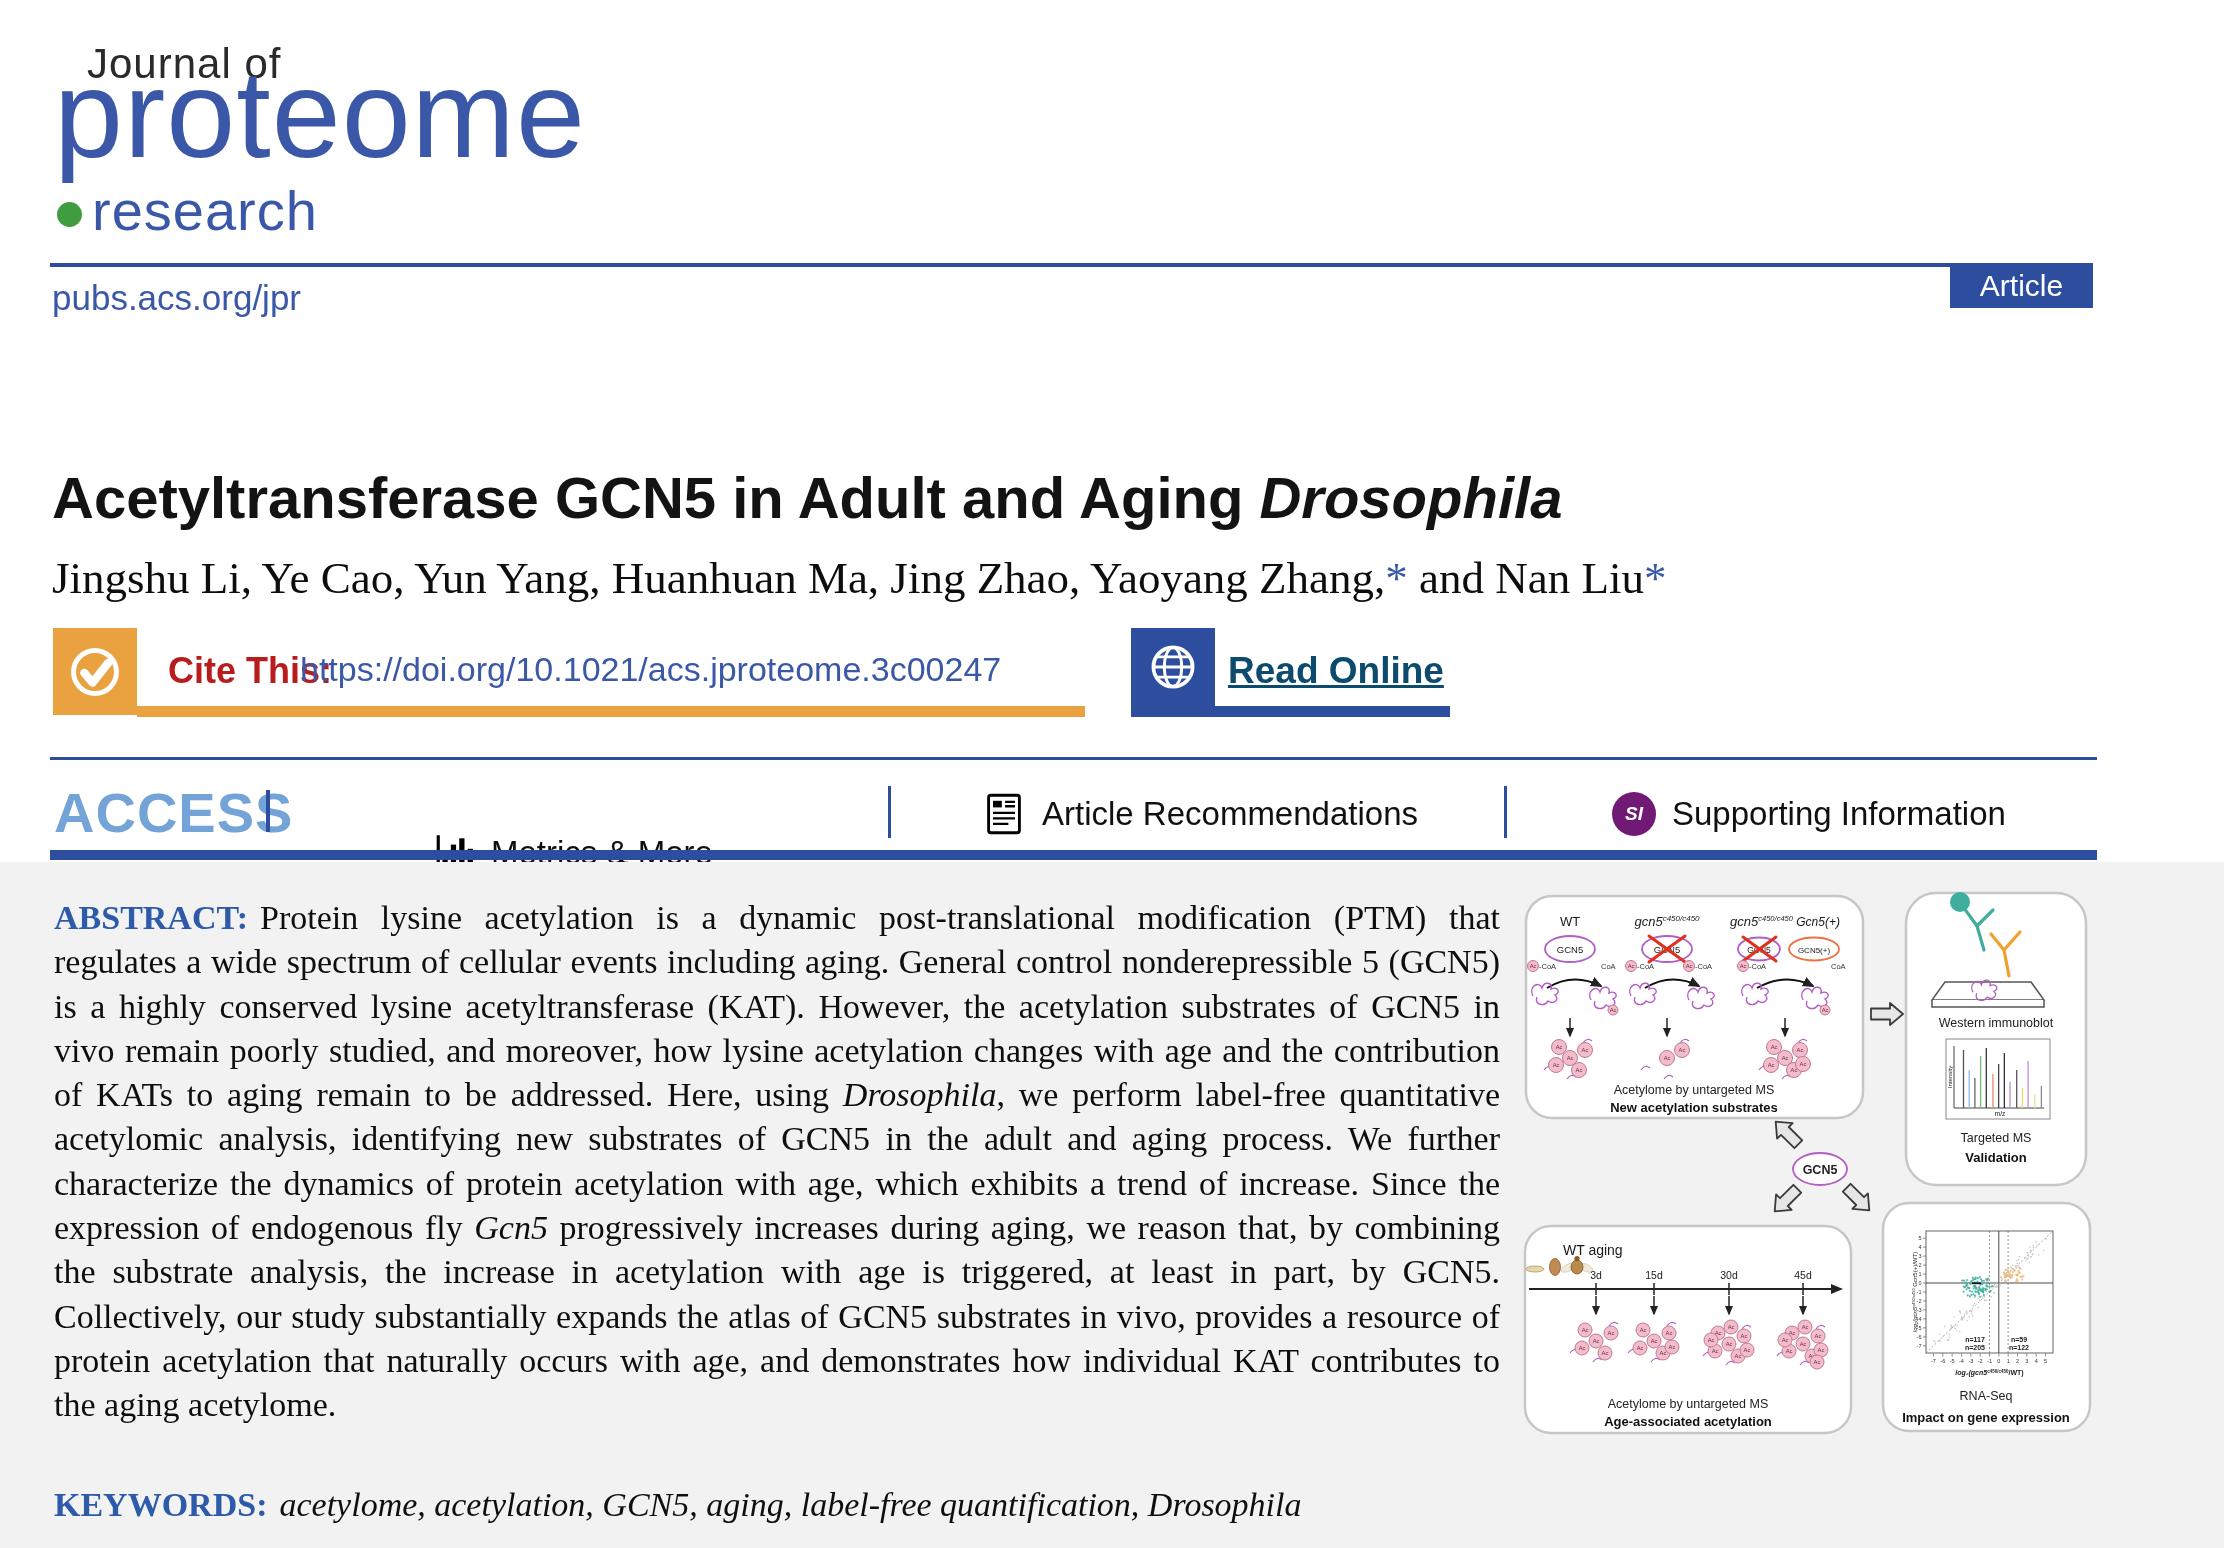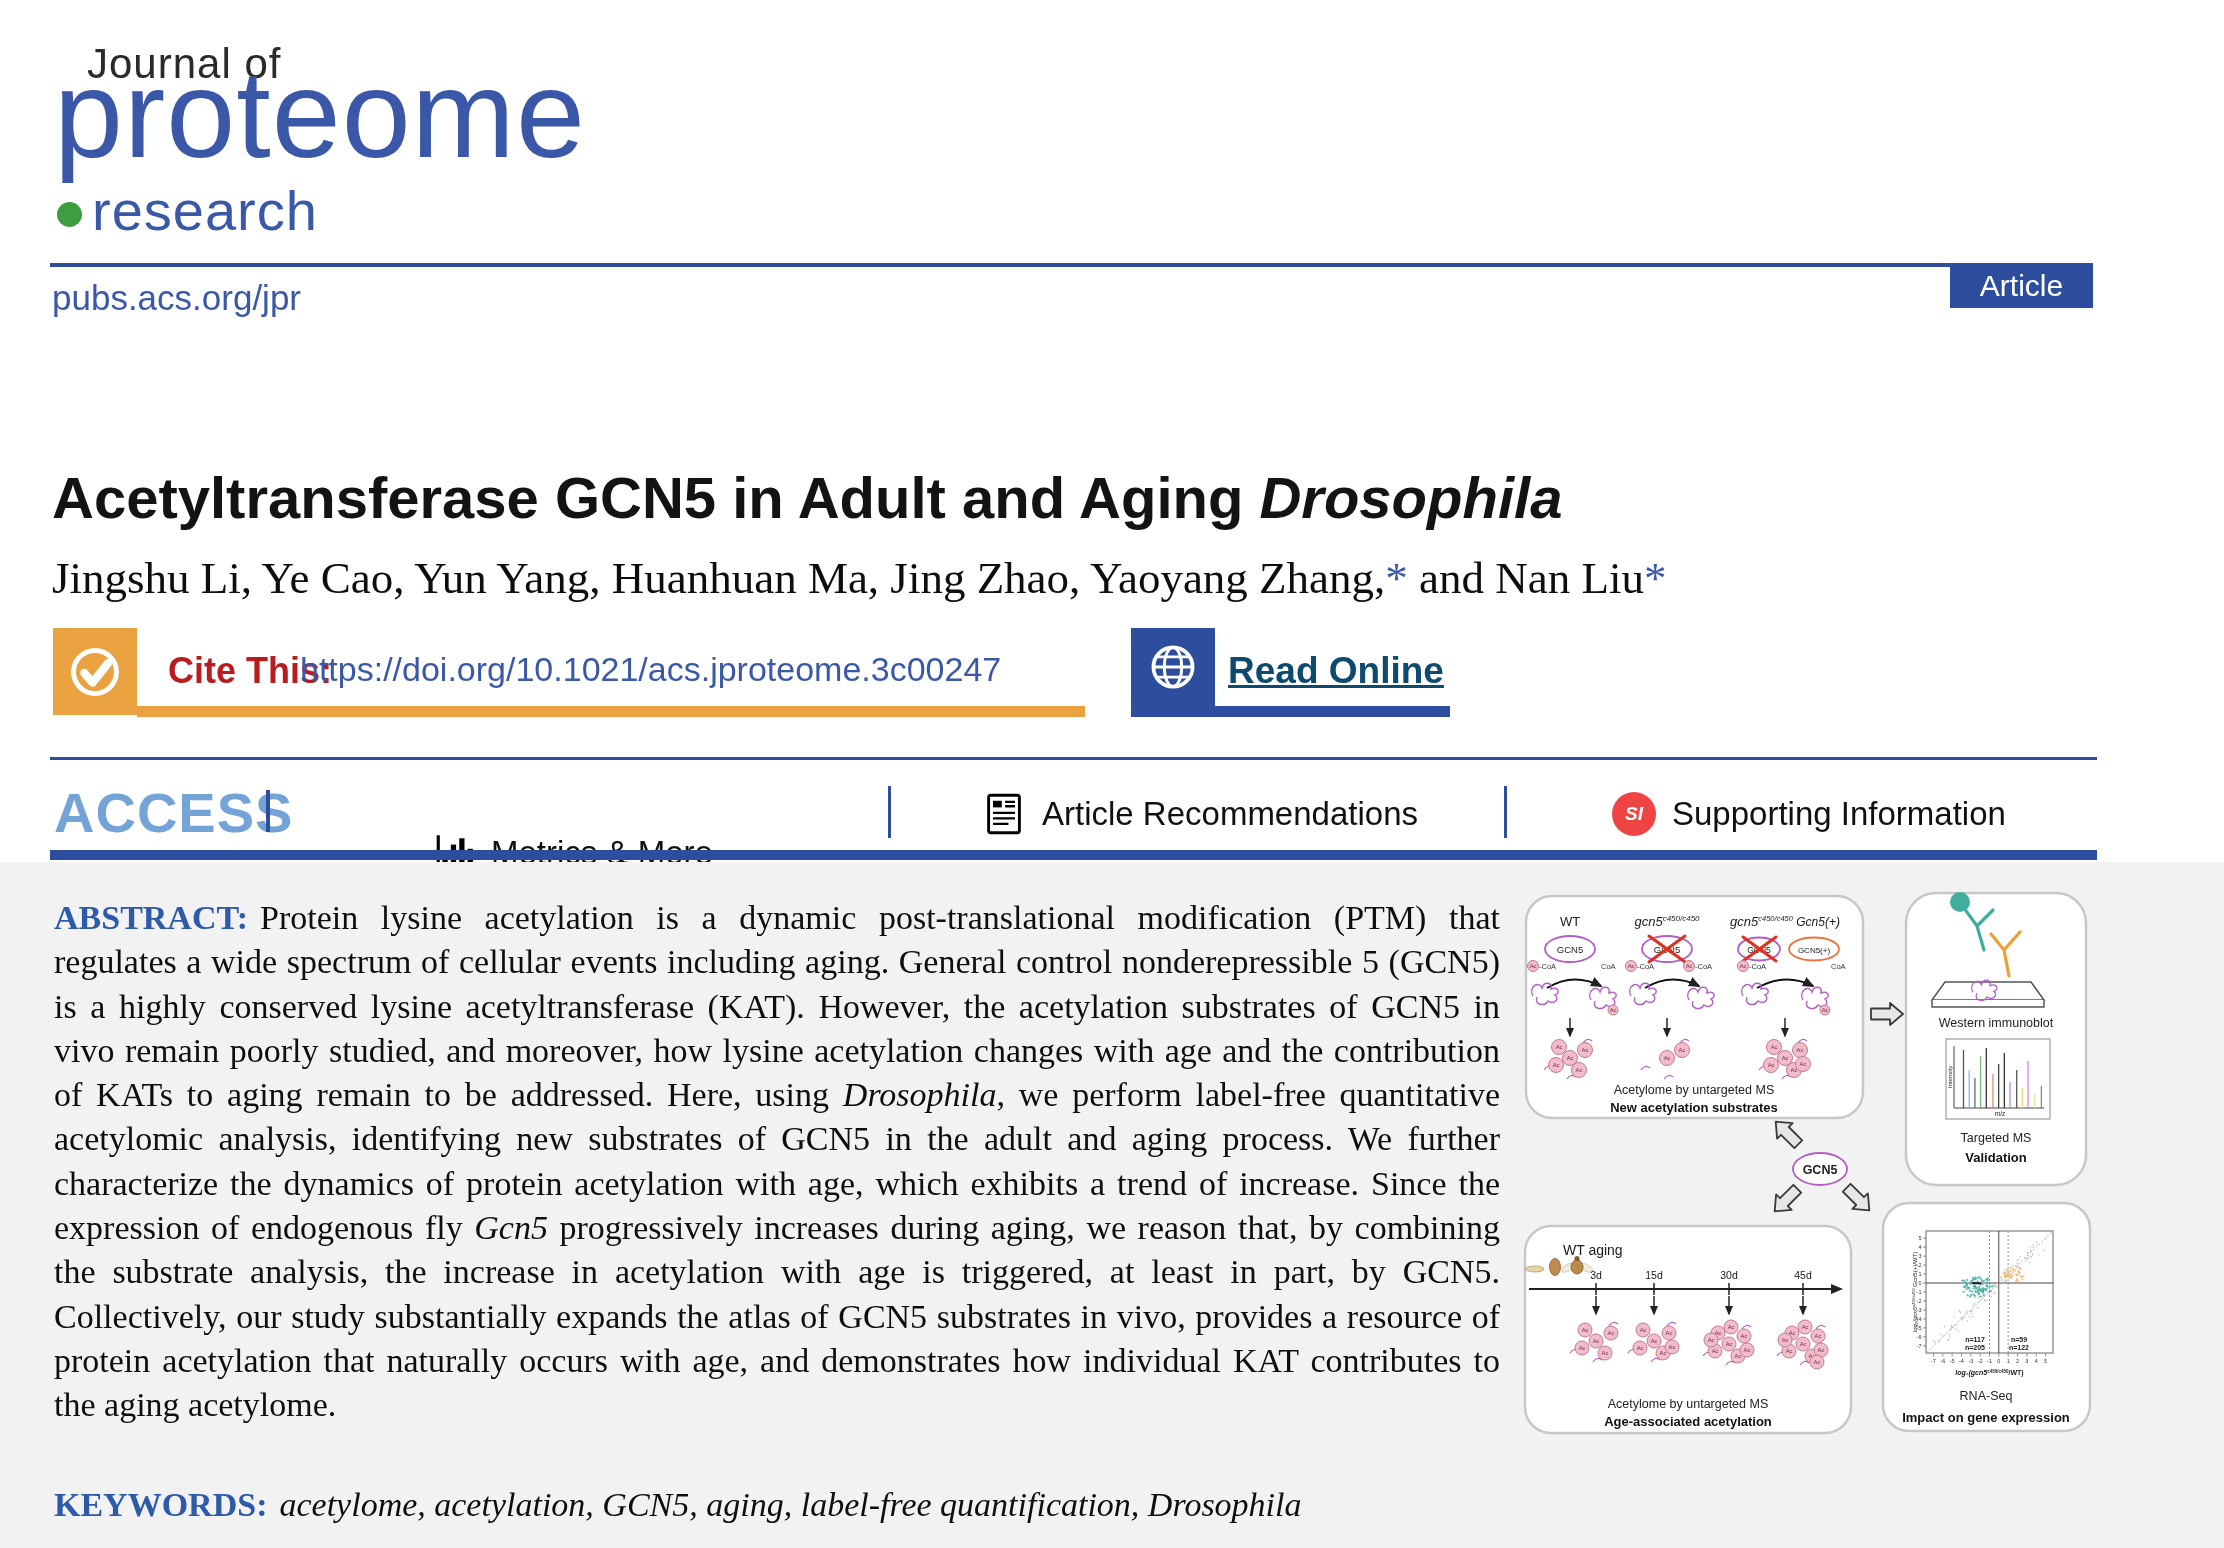--- a/index.html
+++ b/index.html
@@ -36,21 +36,21 @@
 
   
   .access-label{left:54px;top:780px;font-size:56px;font-weight:600;color:#74a3d8;letter-spacing:1px;}
   .access-vbar{left:266px;top:790px;width:4px;height:42px;background:#2d4e9e;}
   .acc-item{display:flex;align-items:center;gap:16px;font-size:33px;color:#101010;}
   .m-item{left:433px;top:832px;}
   .r-item{left:982px;top:792px;justify-content:space-between;}
   .s-item{left:1612px;top:792px;}
   .divider{width:3px;height:52px;background:#2d4e9e;top:786px;}
   .d1{left:888px;} .d2{left:1504px;}
-  .si-circle{width:44px;height:44px;border-radius:50%;background:#ef4444;color:#fff;display:flex;
+  .si-circle{width:44px;height:44px;border-radius:50%;background:#701a75;color:#fff;display:flex;
              align-items:center;justify-content:center;font-size:19px;font-weight:700;font-style:italic;}
 
   
   .section-bg{left:0;top:862px;width:2224px;height:686px;background:#f2f2f3;}
   .abstract{left:54px;top:896px;width:1446px;font-family:"Liberation Serif",serif;
             font-size:34px;line-height:44.3px;color:#0e0e0e;text-align:justify;}
   .sec-head{color:#2d5aa9;font-weight:700;margin-right:12px;}
   .keywords{left:54px;top:1486px;width:1700px;font-family:"Liberation Serif",serif;font-size:34px;color:#0e0e0e;}
   .keywords em{font-style:italic;}
 

